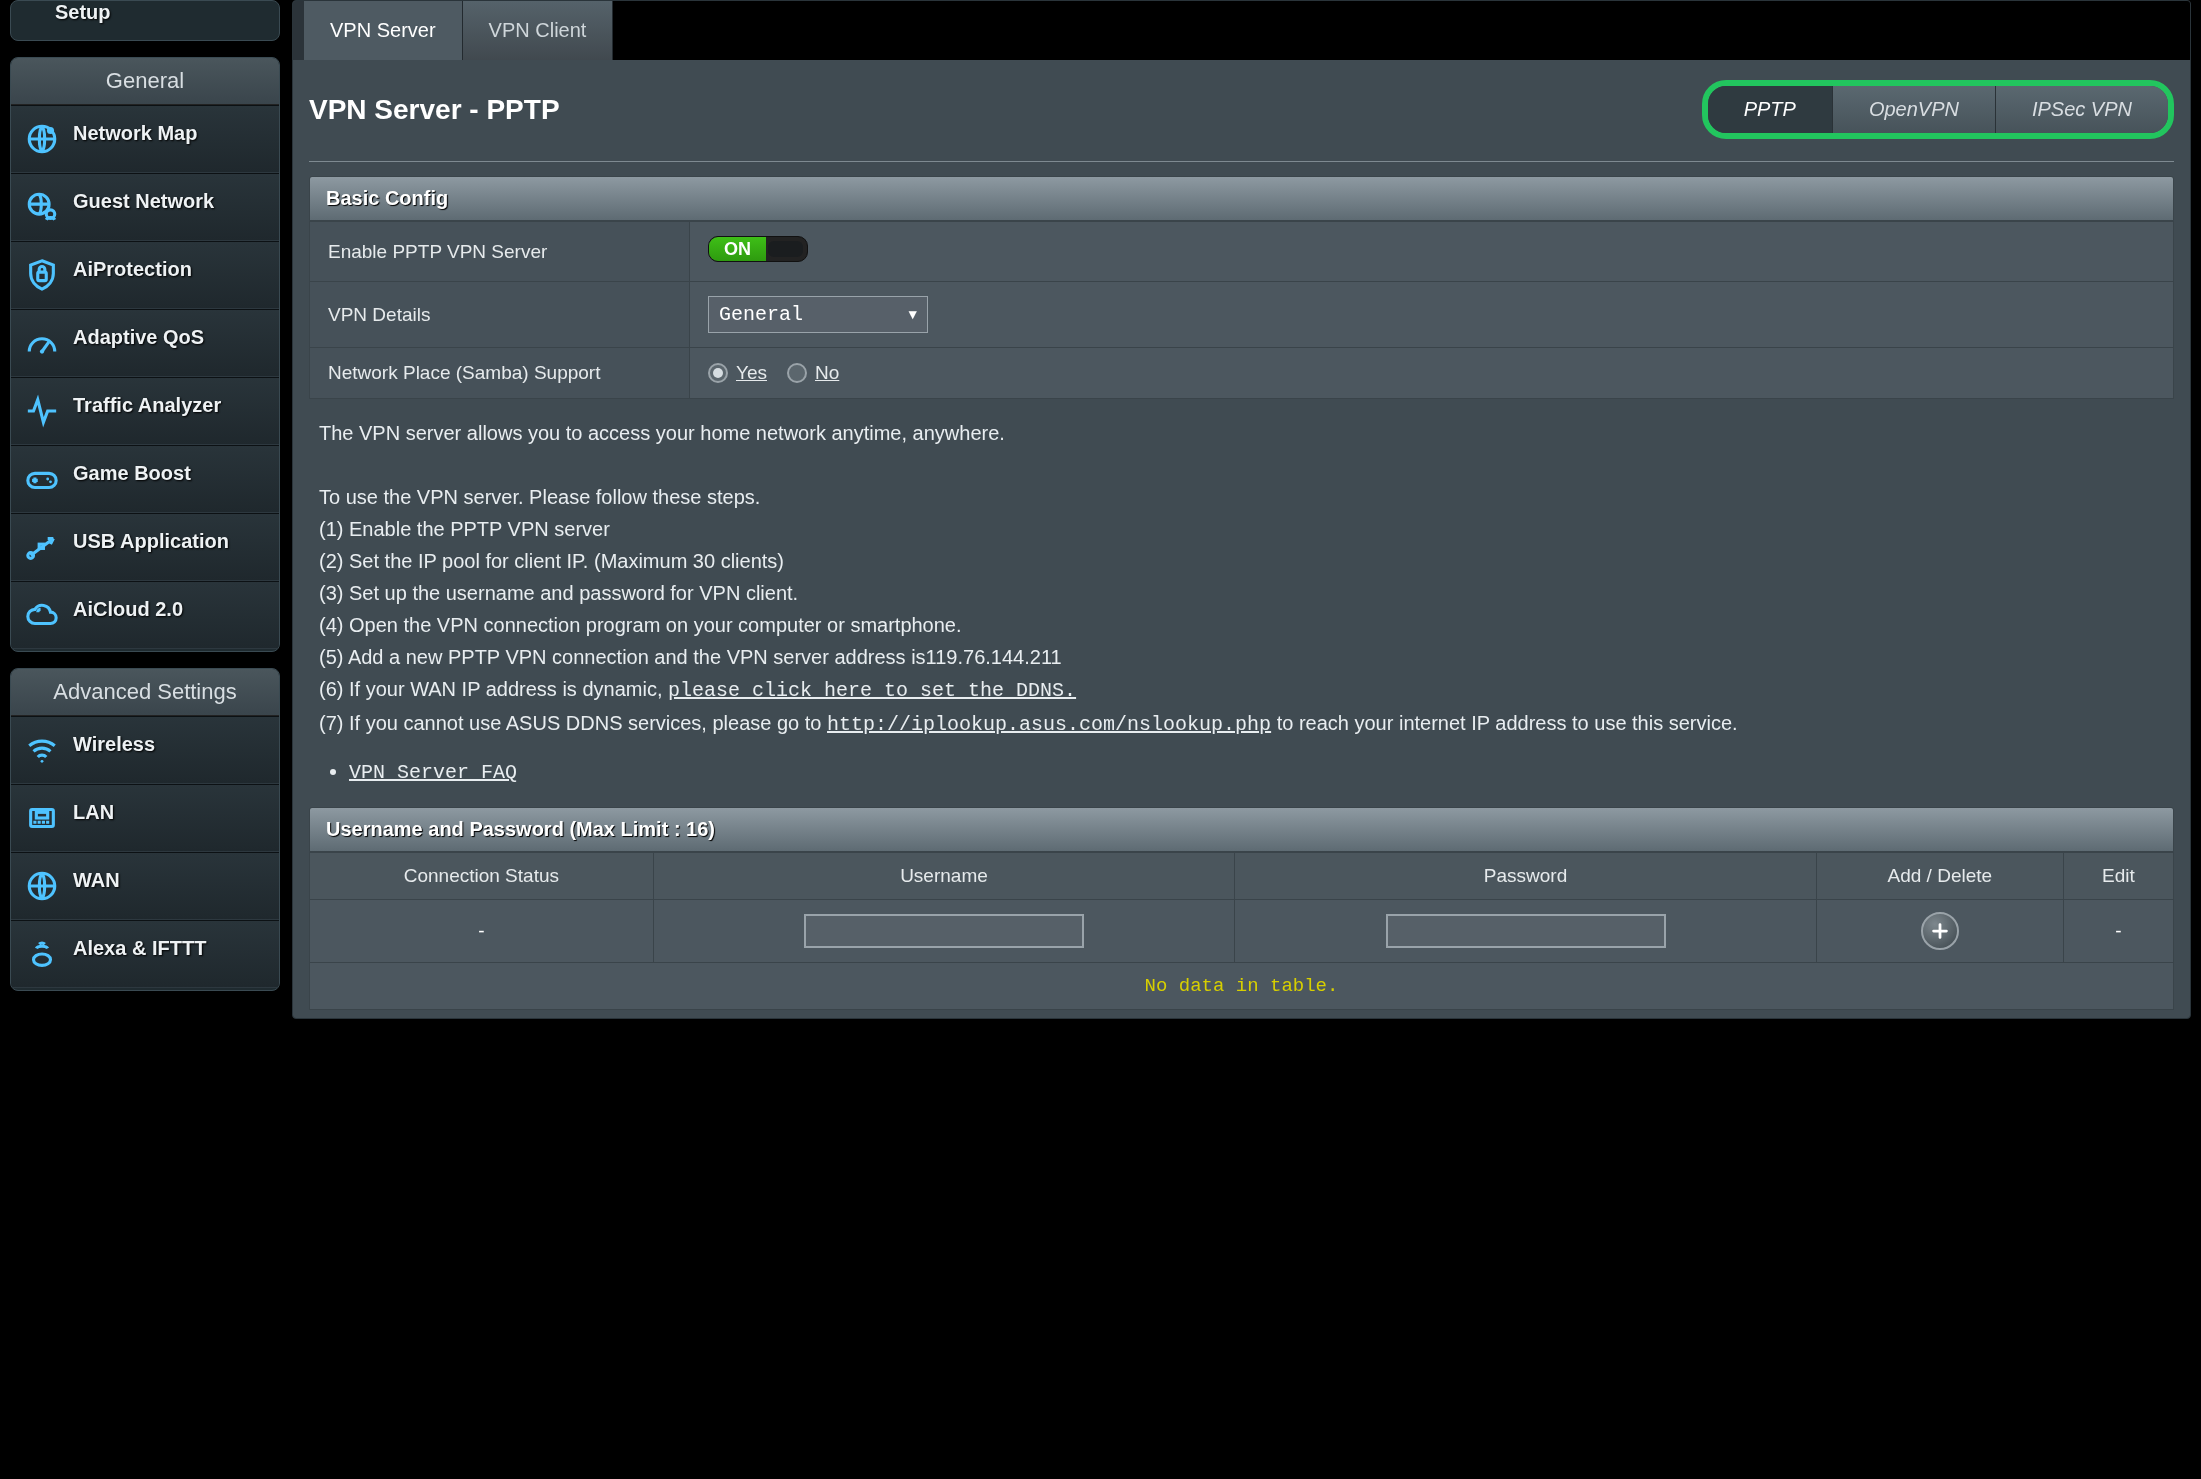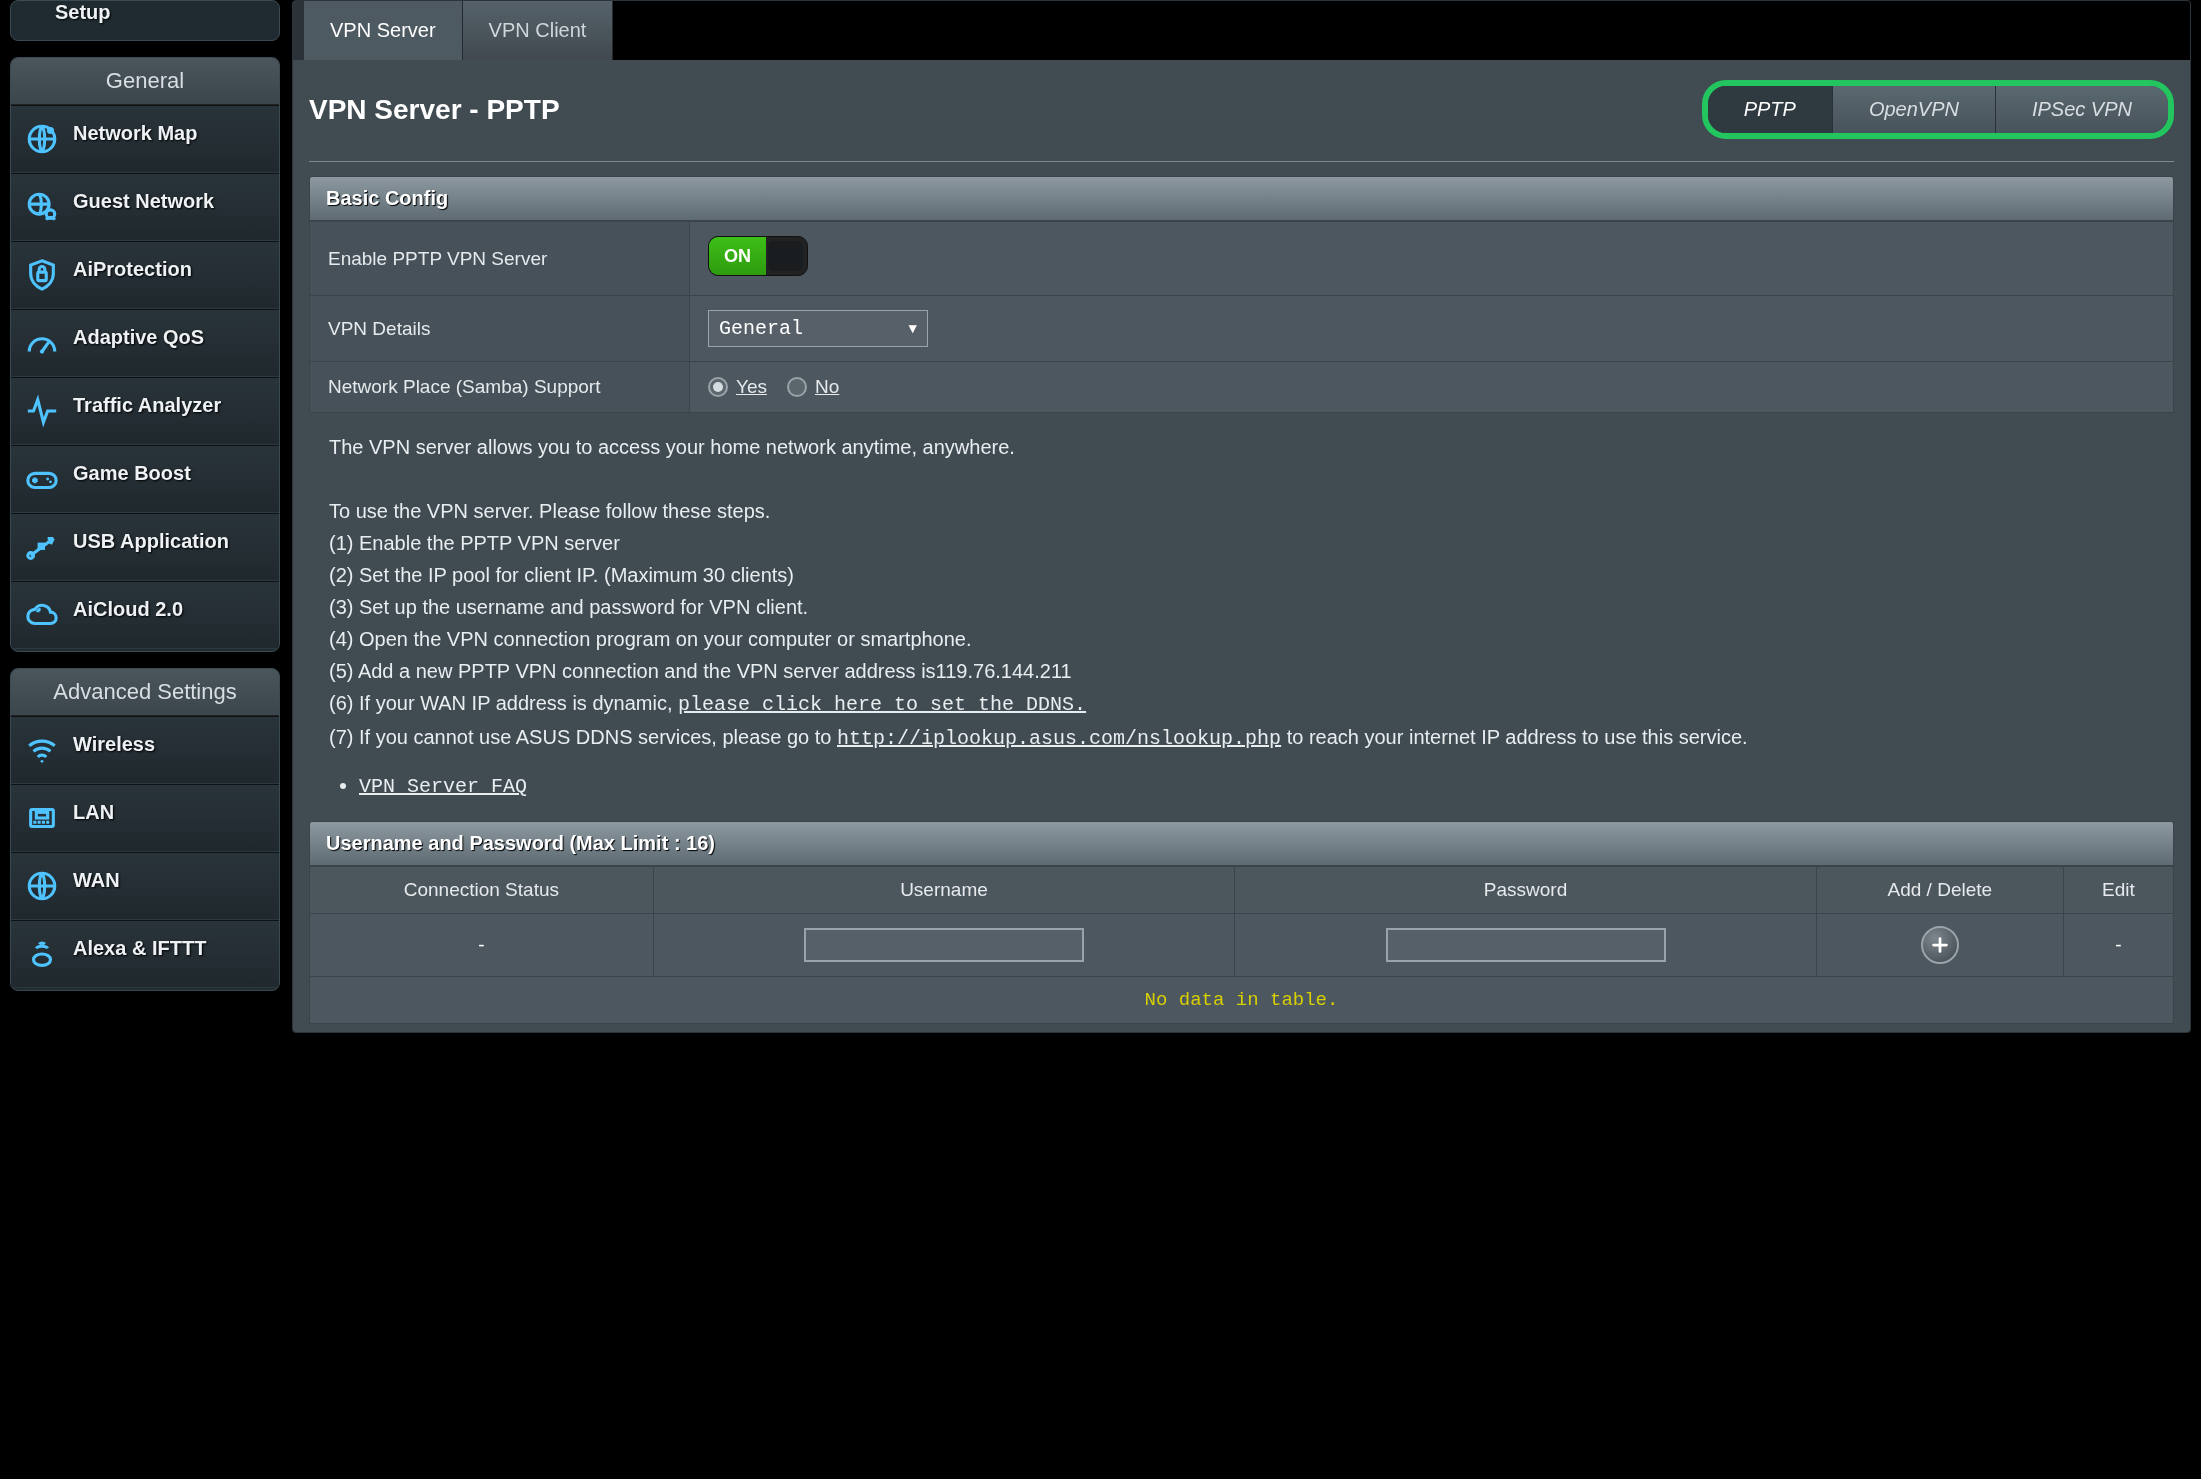--- a/index.html
+++ b/index.html
@@ -78,37 +78,37 @@
     color:#fff;
     border: 1px solid #3a444a;
     border-radius: 3px 3px 0 0;
     text-shadow: 1px 1px 1px #000;
   }
   table.form { width: 100%; border-collapse: collapse; }
   table.form td { border: 1px solid #3a444a; padding: 14px 18px; vertical-align: middle; font-size: 19px; color:#e6eaec; }
   table.form td.lbl { width: 380px; background:#465159; }
   table.form td.val { background:#4c575f; }
 
-  .toggle { position: relative; width: 100px; height: 40px; border-radius: 10px; background:#222; display:inline-flex; align-items:center; cursor:pointer; border:1px solid #111; }
+  .toggle { position: relative; width: 100px; height: 26px; border-radius: 10px; background:#222; display:inline-flex; align-items:center; cursor:pointer; border:1px solid #111; }
   .toggle-on { position:absolute; left:0; top:0; bottom:0; width:58%; border-radius:9px 0 0 9px; background: linear-gradient(#3ebf17, #2e9b0f); color:#fff; font-weight:bold; display:flex; align-items:center; justify-content:center; font-size:18px; }
   .toggle-knob { position:absolute; right:4px; top:4px; bottom:4px; width:36%; border-radius:6px; background: #1a1d1f; }
 
   .select {
     display:inline-flex; align-items:center; justify-content:space-between;
     background:#576069; border:1px solid #99a3aa; width: 220px; padding: 6px 10px;
     font-family: "Courier New", monospace; font-size:20px; color:#fff; cursor:pointer;
   }
   .select .caret { font-size:14px; color:#fff; }
 
   .radio-row { display:flex; gap:20px; align-items:center;text-decoration:underline; }
   .radio-item { display:flex; align-items:center; gap:8px; cursor:pointer; }
   .radio { width:20px; height:20px; border-radius:50%; border:2px solid #9aa3a9; background:#5b666d; display:inline-block; position:relative; }
   .radio.checked::after { content:""; position:absolute; inset:3px; border-radius:50%; background:#d6dde1; }
 
-  .desc { margin: 18px 20px; font-size: 20px; line-height: 1.6; color:#e8edf0; }
+  .desc { margin: 18px 10px; font-size: 20px; line-height: 1.6; color:#e8edf0; }
   .desc a, .desc .lnk { font-family: "Courier New", monospace; text-decoration: underline; color:#e8edf0; cursor:pointer; }
   .desc ul { margin: 14px 0 0 30px; }
 
   table.usrpwd { width:100%; border-collapse: collapse; }
   table.usrpwd th, table.usrpwd td { border:1px solid #3a444a; padding: 12px; text-align:center; font-size:19px; }
   table.usrpwd th { background:#4b565d; color:#e6eaec; font-weight:normal; }
   table.usrpwd td { background:#4c575f; }
   .inp { width: 280px; height: 34px; background:#566068; border:2px solid #99a3aa; }
   .add-btn { width:38px; height:38px; border-radius:50%; background: radial-gradient(circle at 35% 30%, #7d878d, #3b454b); border:2px solid #9aa3a9; display:inline-flex; align-items:center; justify-content:center; cursor:pointer; }
   .add-btn svg { width:22px; height:22px; fill:#fff; }

